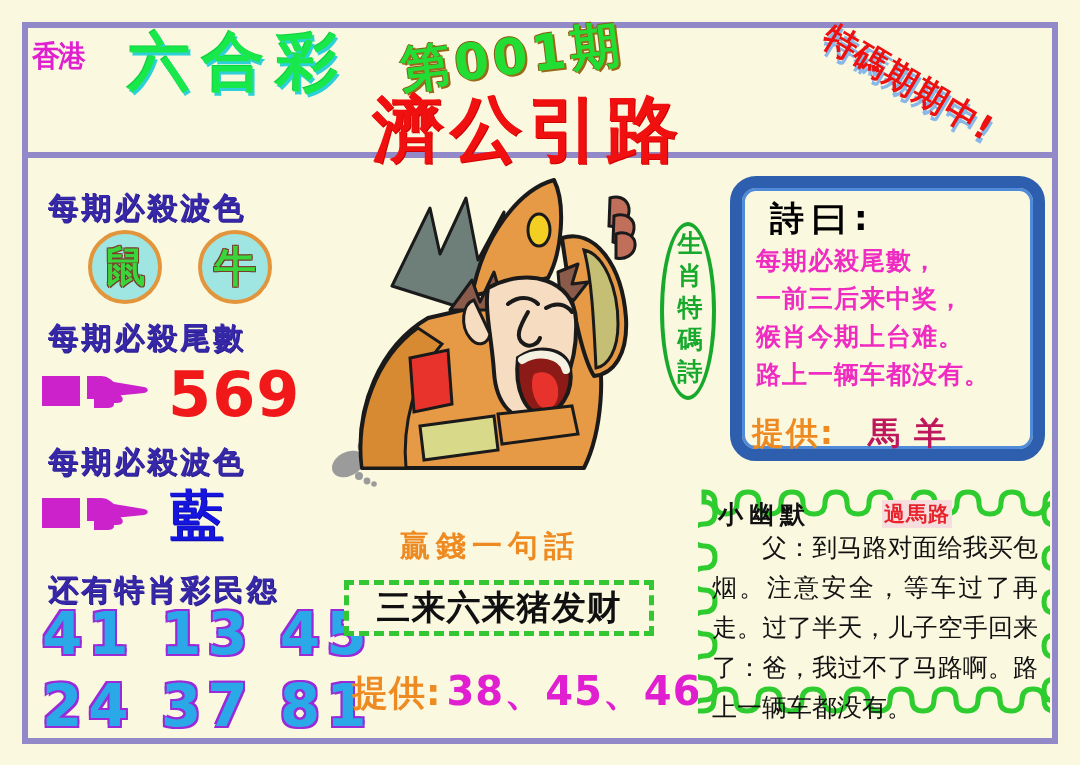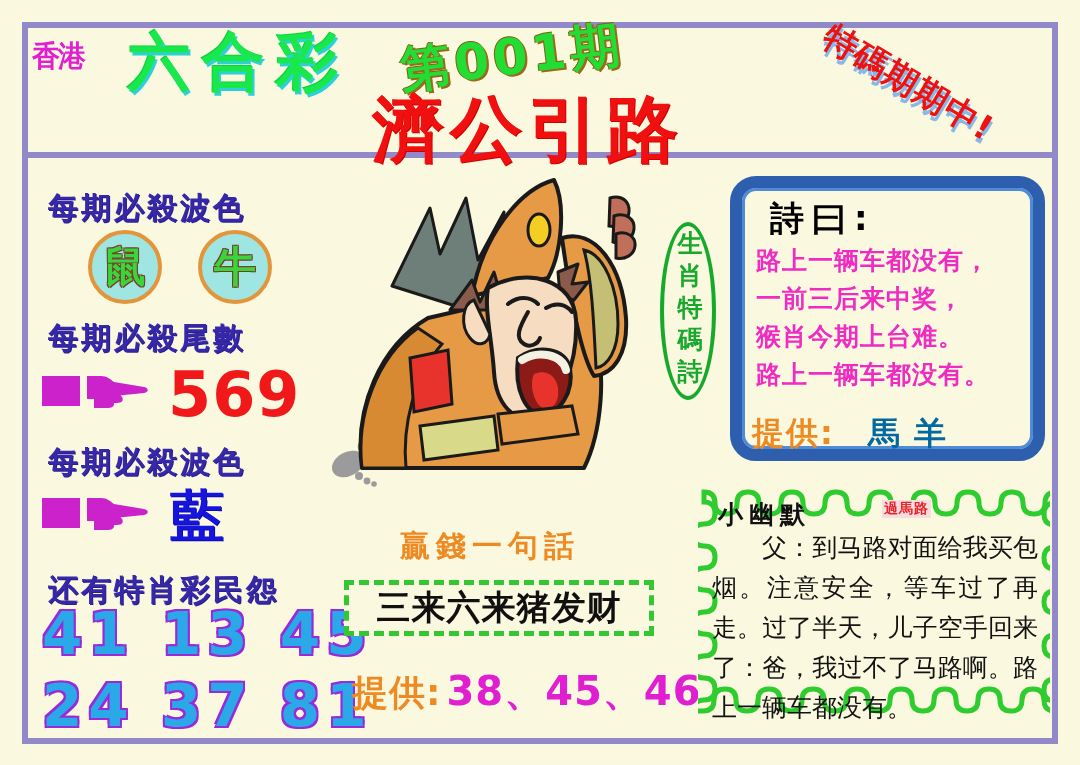--- a/index.html
+++ b/index.html
@@ -197,40 +197,40 @@
     font-family:"DejaVu Sans","Liberation Sans",sans-serif;
   }
   .poem-supply{
     position:absolute;left:752px;top:412px;white-space:nowrap;
   }
   .poem-supply .ps-lab{
     font-size:32px;font-weight:bold;color:#ee8a22;letter-spacing:2px;
     font-family:"DejaVu Sans","Liberation Sans",sans-serif;
   }
   .poem-supply .ps-val{
-    font-size:32px;font-weight:bold;color:#0369a1;letter-spacing:14px;
+    font-size:32px;font-weight:bold;color:#be185d;letter-spacing:14px;
     margin-left:28px;
     font-family:"DejaVu Sans","Liberation Sans",sans-serif;
   }
 
   
   .humor-box{
     position:absolute;left:698px;top:486px;width:352px;height:248px;
     box-sizing:border-box;
     background:#fbf8e0;
   }
   .humor-wave{position:absolute;left:698px;top:486px;width:352px;height:248px;}
   .humor-title{
     position:absolute;left:718px;top:498px;
     font-size:25px;font-weight:bold;color:#111;letter-spacing:6px;
     font-family:"DejaVu Sans","Liberation Sans",sans-serif;
   }
   .humor-sub{
     position:absolute;left:882px;top:500px;
-    font-size:14px;font-weight:bold;color:#e8232b;letter-spacing:1px;
+    font-size:21px;font-weight:bold;color:#e8232b;letter-spacing:1px;
     background:#f7dede;padding:0 2px;
     font-family:"DejaVu Sans","Liberation Sans",sans-serif;
   }
   .humor-body{
     position:absolute;left:712px;top:528px;width:326px;
     font-size:25px;color:#121212;line-height:40px;
     text-indent:50px;
     font-family:"DejaVu Serif","Liberation Serif",serif;
     text-align:justify;
   }
@@ -353,21 +353,21 @@
     <span>生</span>
     <span>肖</span>
     <span>特</span>
     <span>碼</span>
     <span>詩</span>
   </div>
 
   <div class="poem-frame"></div>
   <div class="poem-title">詩曰:</div>
   <div class="poem-lines">
-    <div class="pl">路上一辆车都没有，</div>
+    <div class="pl">每期必殺尾數，</div>
     <div class="pl">一前三后来中奖，</div>
     <div class="pl">猴肖今期上台难。</div>
     <div class="pl">路上一辆车都没有。</div>
   </div>
   <div class="poem-supply">
     <span class="ps-lab">提供:</span>
     <span class="ps-val">馬羊</span>
   </div>
 
   <div class="humor-box"></div>

